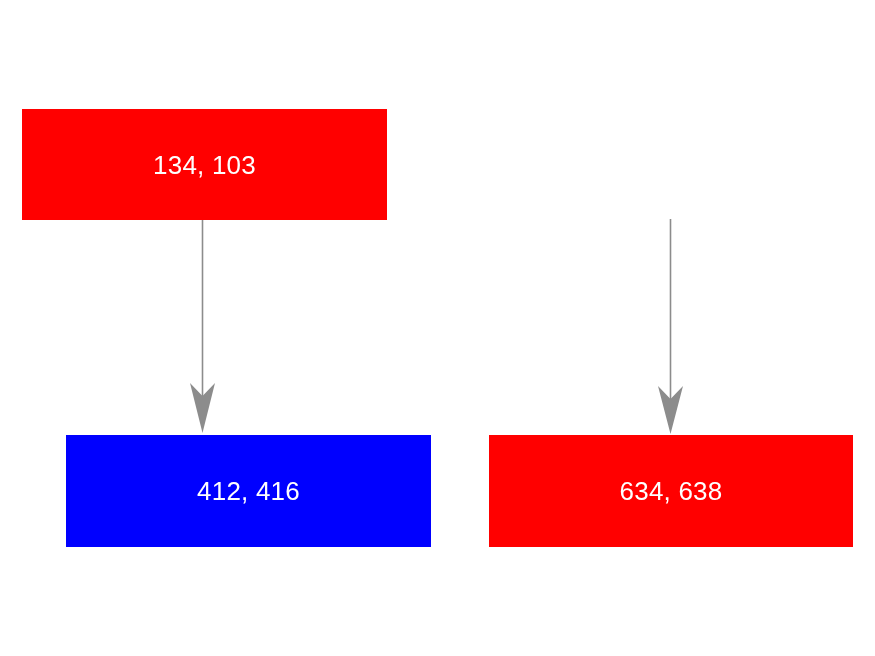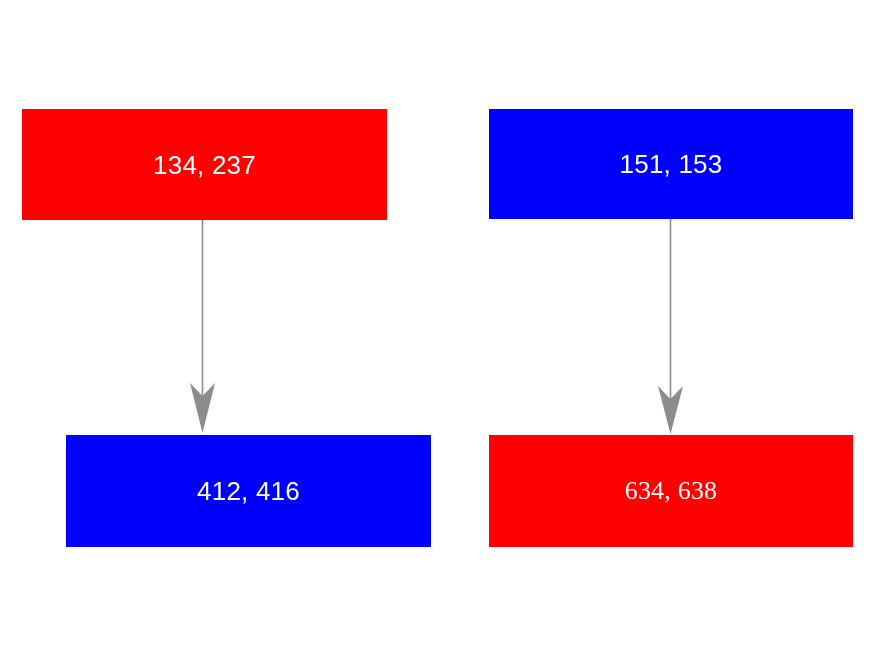--- a/index.html
+++ b/index.html
@@ -74,28 +74,25 @@
       <path class="edge-head" d="M 202.5 433 L 190 383 L 202.5 396 L 215 383 Z" fill="#8c8c8c"></path>
     </g>
 
     <g>
       <line class="edge-line" x1="670.5" y1="219" x2="670.5" y2="402" stroke="#8c8c8c"></line>
       <path class="edge-head" d="M 670.5 434 L 658 386 L 670.5 399 L 683 386 Z" fill="#8c8c8c"></path>
     </g>
   </svg>
 
   <div class="node" id="node-a" style="background: rgb(255, 0, 0);">
-    <span class="node-label" style="color: rgb(255, 255, 255);">134, 237</span>
+    <span class="node-label" style="color: rgb(255, 255, 255);">134, 103</span>
   </div>
 
   <div class="node" id="node-b" style="background: rgb(0, 0, 255); margin-left: 44px;">
     <span class="node-label" style="color: rgb(255, 255, 255);">412, 416</span>
   </div>
 
-  <div class="node" id="node-c" style="background: rgb(0, 0, 255);">
-    <span class="node-label" style="color: rgb(255, 255, 255);">151, 153</span>
-  </div>
 
   <div class="node" id="node-d" style="background: rgb(255, 0, 0);">
-    <span class="node-label" style="color: rgb(255, 255, 255); font-family: Liberation Serif, serif;">634, 638</span>
+    <span class="node-label" style="color: rgb(255, 255, 255);">634, 638</span>
   </div>
 
 </div>
 
 </body></html>

